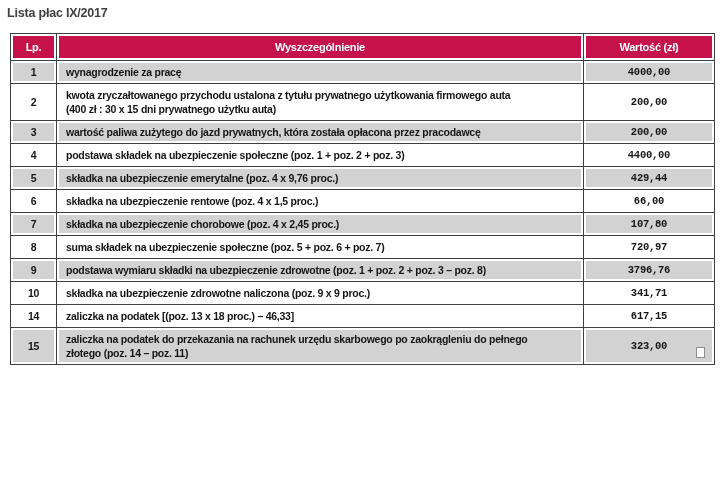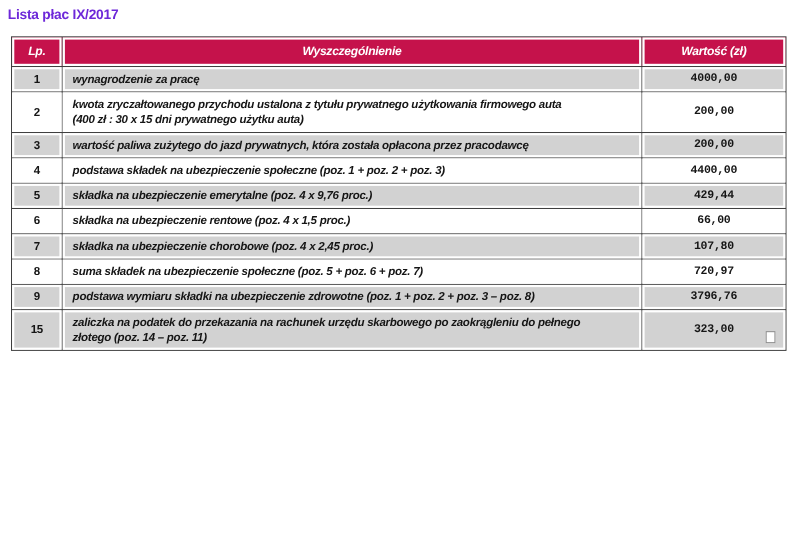--- a/index.html
+++ b/index.html
@@ -12,21 +12,21 @@
   * { box-sizing: border-box; margin: 0; padding: 0; }
   html, body {
     width: 720px; height: 488px;
     background: #ffffff;
     overflow: hidden;
     font-family: "Liberation Sans", sans-serif;
   }
   .page { position: relative; width: 720px; height: 488px; }
   .page-title {
     position: absolute; left: 7px; top: 6px;
-    font-size: 12.5px; font-weight: bold; color: #6d28d9;
+    font-size: 12.5px; font-weight: bold; color: #404040;
     letter-spacing: -0.2px;
   }
   .table-wrap {
     position: absolute; left: 10px; top: 33px; width: 705px;
   }
   table.payroll {
     width: 100%;
     border-collapse: separate;
     border-spacing: 1px;
     background: var(--grid);
@@ -39,26 +39,25 @@
     font-weight: bold;
     color: var(--text);
     letter-spacing: -0.25px;
   }
   th {
     background: var(--header-bg);
     color: var(--header-text);
     font-size: 11px;
     padding: 5px 4px;
     text-align: center;
-    font-style: italic;
   }
   td { background: #ffffff; font-size: 10.5px; line-height: 14px; }
   tr.shaded td { background: var(--shaded-bg); }
   td.lp { text-align: center; padding: 2px 2px; }
-  td.desc { text-align: left; padding: 2px 7px; white-space: pre-line; font-style: italic; }
+  td.desc { text-align: left; padding: 2px 7px; white-space: pre-line; }
   td.value { text-align: center; padding: 2px 2px; font-family: Liberation Mono, monospace; }
   .end-marker {
     position: absolute;
     right: 10px; bottom: 7px;
     width: 9px; height: 11px;
     border: 1px solid #8f8f8f;
     background: #ffffff;
     display: block;
   }
 </style>
@@ -131,24 +130,34 @@
     <td class="desc">suma składek na ubezpieczenie społeczne (poz. 5 + poz. 6 + poz. 7)</td>
     <td class="value">720,97</td>
   </tr>
 
   <tr class="shaded">
     <td class="lp">9</td>
     <td class="desc">podstawa wymiaru składki na ubezpieczenie zdrowotne (poz. 1 + poz. 2 + poz. 3 – poz. 8)</td>
     <td class="value">3796,76</td>
   </tr>
 
+  <tr>
+    <td class="lp">10</td>
+    <td class="desc">składka na ubezpieczenie zdrowotne naliczona (poz. 9 x 9 proc.)</td>
+    <td class="value">341,71</td>
+  </tr>
 
 
 
 
+  <tr>
+    <td class="lp">14</td>
+    <td class="desc">zaliczka na podatek [(poz. 13 x 18 proc.) – 46,33]</td>
+    <td class="value">617,15</td>
+  </tr>
 
   <tr class="shaded">
     <td class="lp">15</td>
     <td class="desc">zaliczka na podatek do przekazania na rachunek urzędu skarbowego po zaokrągleniu do pełnego
 złotego (poz. 14 – poz. 11)</td>
     <td class="value">323,00</td>
   </tr>
 
 </tbody>
     </table>

